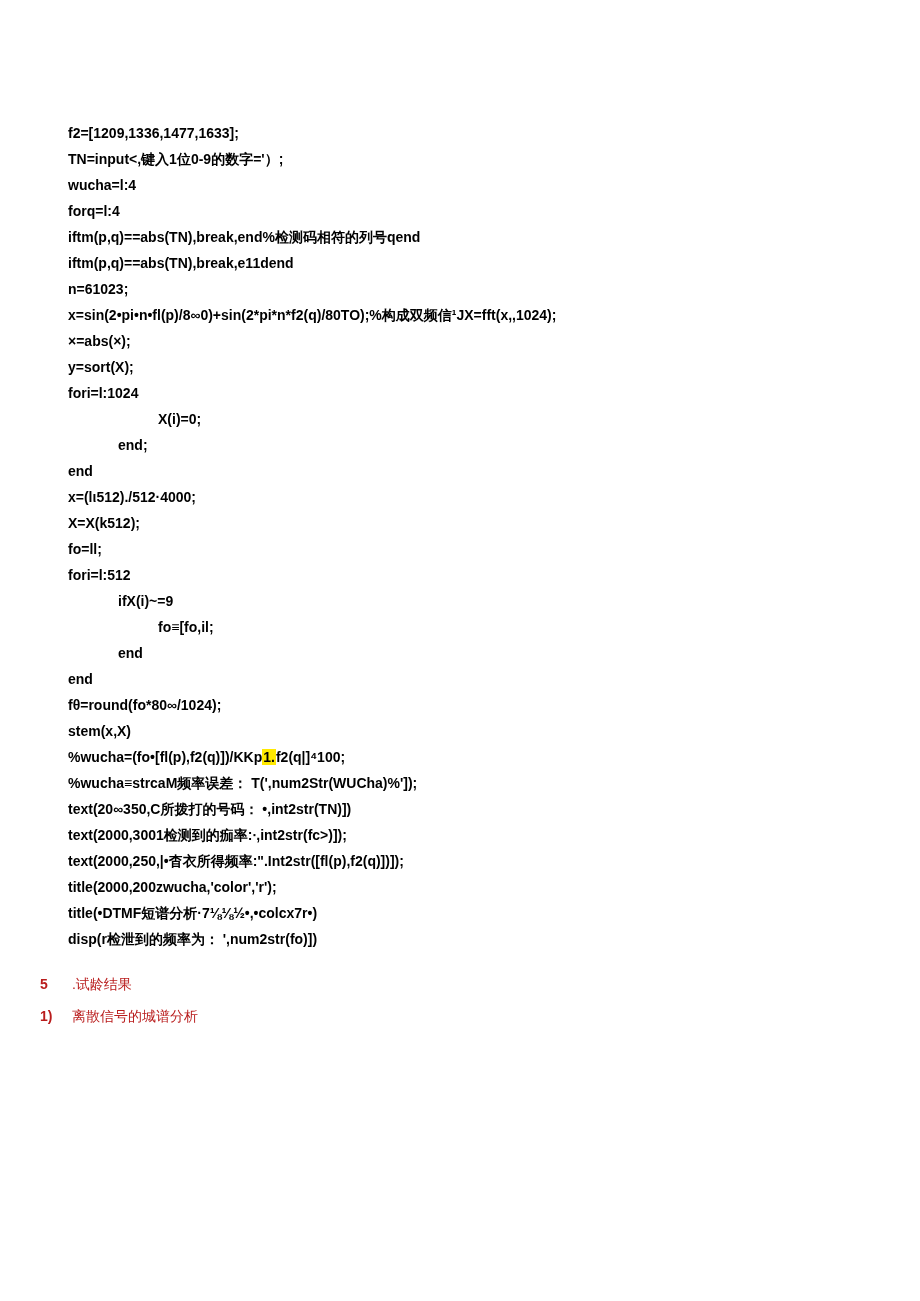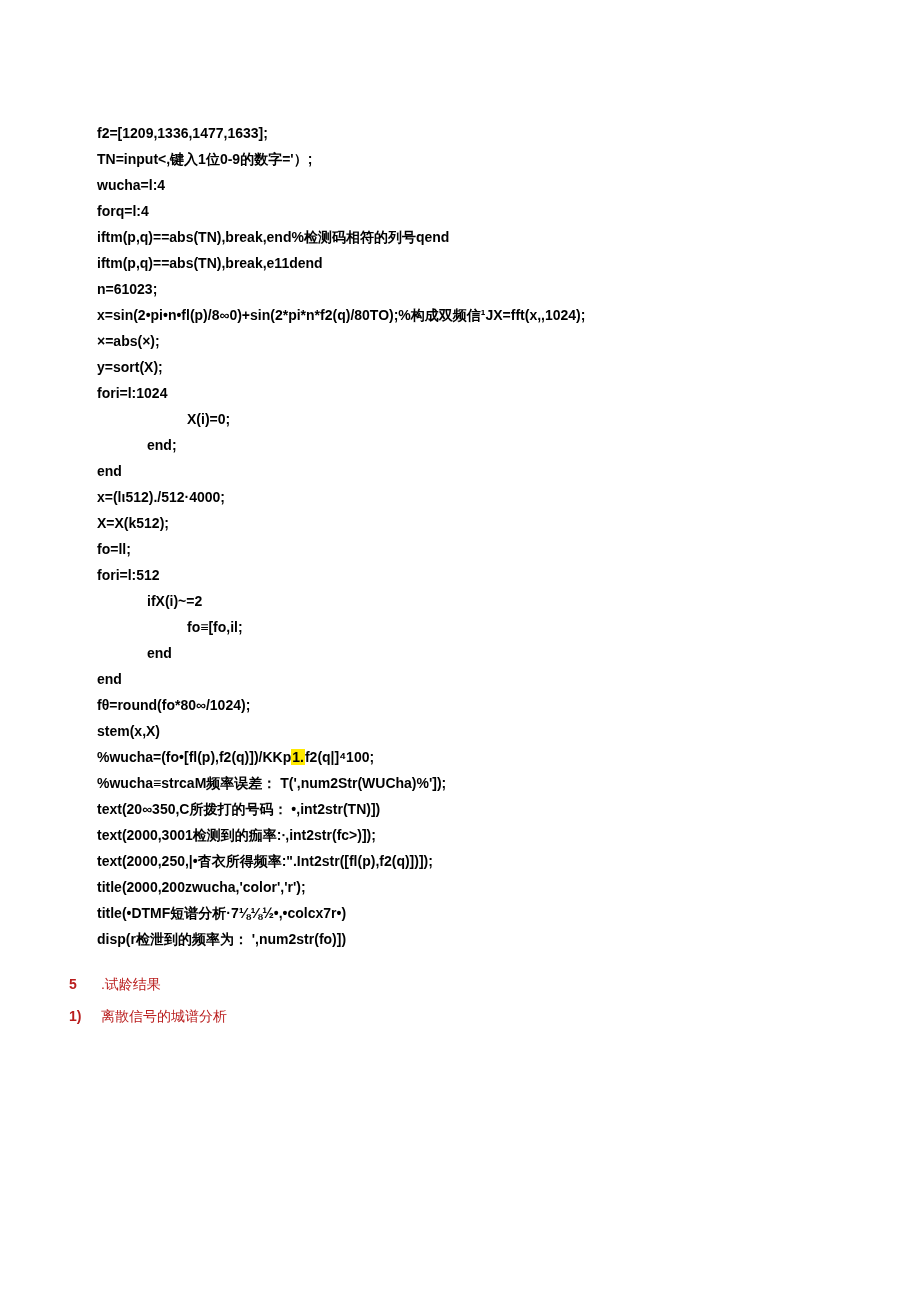--- a/index.html
+++ b/index.html
@@ -3,21 +3,21 @@
 <meta charset="utf-8">
 <style>
   body {
     margin: 0;
     padding: 0;
     background: #ffffff;
     font-family: Arial, "Microsoft YaHei", SimSun, sans-serif;
     width: 920px;
   }
   .page {
-    padding: 120px 60px 100px 97px;
+    padding: 120px 60px 100px 68px;
     box-sizing: border-box;
     width: 748px;
   }
   .code-line {
     font-size: 14px;
     line-height: 26px;
     font-weight: bold;
     color: #000;
     white-space: pre;
     font-family: Arial, "Microsoft YaHei", sans-serif;
@@ -60,21 +60,21 @@
   <div class="code-line">×=abs(×);</div>
   <div class="code-line">y=sort(X);</div>
   <div class="code-line">fori=l:1024</div>
   <div class="code-line indent2">X(i)=0;</div>
   <div class="code-line indent1">end;</div>
   <div class="code-line">end</div>
   <div class="code-line">x=(lι512)./512·4000;</div>
   <div class="code-line">X=X(k512);</div>
   <div class="code-line">fo=ll;</div>
   <div class="code-line">fori=l:512</div>
-  <div class="code-line indent1">ifX(i)~=2</div>
+  <div class="code-line indent1">ifX(i)~=9</div>
   <div class="code-line indent2">fo≡[fo,il;</div>
   <div class="code-line indent1">end</div>
   <div class="code-line">end</div>
   <div class="code-line">fθ=round(fo*80∞/1024);</div>
   <div class="code-line">stem(x,X)</div>
   <div class="code-line"><span>%wucha=(fo•[fl(p),f2(q)])/KKp</span><span class="highlight">1.</span><span>f2(q|]⁴100;</span></div>
   <div class="code-line">%wucha≡strcaM频率误差： T(',num2Str(WUCha)%']);</div>
   <div class="code-line">text(20∞350,C所拨打的号码： •,int2str(TN)])</div>
   <div class="code-line">text(2000,3001检测到的痂率:∙,int2str(fc&gt;)]);</div>
   <div class="code-line">text(2000,250,|•杳衣所得频率:".Int2str([fl(p),f2(q)])]);</div>

